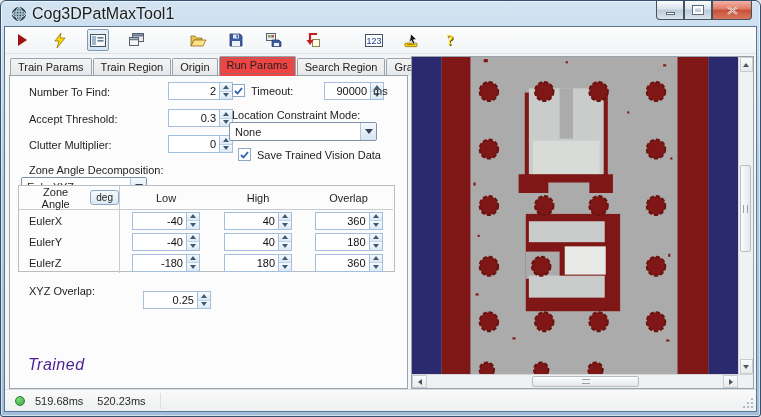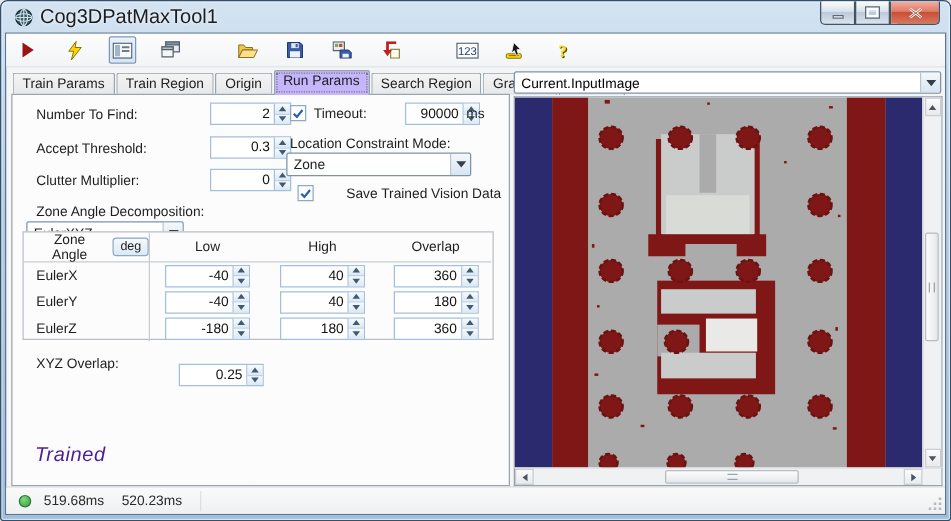--- a/index.html
+++ b/index.html
@@ -24,21 +24,21 @@
     display:flex;align-items:center;padding:0 6px;gap:16px;flex:0 0 auto;}
   .tbi{width:22px;height:22px;display:flex;align-items:center;justify-content:center;border:1px solid transparent;border-radius:2px;}
   .tbi.pressed{border:1px solid #7f98b5;background:linear-gradient(#e9f1fa,#d5e4f4);}
   .tb-gap{width:8px;}
   
   .main{flex:1 1 auto;display:flex;min-height:0;padding:2px 2px 0 4px;}
   .leftcol{width:399px;flex:0 0 auto;display:flex;flex-direction:column;}
   .tabs{display:flex;height:20px;align-items:flex-end;padding-left:1px;flex:0 0 auto;}
   .tab{height:18px;padding:2px 7px 0 7px;font-size:11px;color:#222;background:linear-gradient(#f4f4f4,#e6e7e9);
     border:1px solid #9aa4ad;border-bottom:none;border-radius:2px 2px 0 0;margin-right:1px;white-space:nowrap;}
-  .tab.active{height:20px;background:#c4b5fd;position:relative;z-index:2;outline:1px dotted #7a7a7a;outline-offset:-3px;}
+  .tab.active{height:20px;background:#ef4444;position:relative;z-index:2;outline:1px dotted #7a7a7a;outline-offset:-3px;}
   .page{flex:1 1 auto;border:1px solid #9aa4ad;background:#fcfcfc;position:relative;margin-top:-1px;font-size:11px;color:#1e1e1e;}
   
   .lbl{position:absolute;white-space:nowrap;}
   .spin{position:absolute;display:flex;height:18px;border:1px solid #a3bfdd;background:#fff;}
   .spin .val{flex:1;text-align:right;padding:2px 3px 0 2px;font-size:11px;color:#111;}
   .spin .btns{width:13px;border-left:1px solid #a3bfdd;display:flex;flex-direction:column;}
   .spin .btns div{flex:1;background:linear-gradient(#f6fafd,#dce8f3);display:flex;align-items:center;justify-content:center;}
   .spin .btns div + div{border-top:1px solid #bcd2e8;}
   .arr-up{width:0;height:0;border-left:3px solid transparent;border-right:3px solid transparent;border-bottom:4px solid #3f5a73;}
   .arr-dn{width:0;height:0;border-left:3px solid transparent;border-right:3px solid transparent;border-top:4px solid #3f5a73;}
@@ -281,32 +281,32 @@
                 </div>
                 <div>
                   <span class="arr-dn"></span>
                 </div>
               </div>
           </div>
           <span class="lbl" style="left:363px;top:9px;">ms</span>
 
           <span class="lbl" style="left:222px;top:33px;">Location Constraint Mode:</span>
           <div class="combo" style="left:219px;top:46px;width:148px;">
-            <span class="cval">Zone</span>
+            <span class="cval">None</span>
             <span class="cbtn">
                 <span class="arr-combo"></span>
               </span>
           </div>
 
           <span class="cb" style="left:228px;top:72px;">
             <svg width="9" height="8" viewBox="0 0 9 8">
                 <path d="M1 4 L3.5 6.5 L8 1" fill="none" stroke="#2c5fb0" stroke-width="1.8"></path>
               </svg>
           </span>
-          <span class="lbl" style="left:247px;top:73px;margin-left:20px;">Save Trained Vision Data</span>
+          <span class="lbl" style="left:247px;top:73px;">Save Trained Vision Data</span>
 
           <div class="groupbox">
             <div class="gb-grid">
               <div class="gb-head gb-namecol gb-headname">
                 <span>Zone Angle</span>
                 <span class="degbtn">deg</span>
               </div>
               <div class="gb-head gb-colhead">Low</div>
               <div class="gb-head gb-colhead">High</div>
               <div class="gb-head gb-colhead">Overlap</div>
@@ -447,28 +447,20 @@
                   <span class="arr-dn"></span>
                 </div>
               </div>
           </div>
 
           <span class="trained">Trained</span>
         </div>
       </div>
 
       <div class="rightcol">
-        <div class="imgselect">
-          <div class="combo">
-            <span class="cval">Current.InputImage</span>
-            <span class="cbtn">
-                <span class="arr-combo"></span>
-              </span>
-          </div>
-        </div>
         <div class="imgbody">
           <svg class="imgsvg" viewBox="0 0 318 303" preserveAspectRatio="none">
             <rect x="0" y="0" width="318" height="303" fill="#ababab"></rect>
             <rect x="0" y="0" width="29" height="303" fill="#2b2a6e"></rect>
             <rect x="289" y="0" width="29" height="303" fill="#2b2a6e"></rect>
             <rect x="29" y="0" width="28" height="303" fill="#7e1715"></rect>
             <rect x="259" y="0" width="30" height="303" fill="#7e1715"></rect>
 
             <rect x="110" y="34" width="5" height="80" fill="#7e1715"></rect>
             <rect x="186" y="34" width="5" height="80" fill="#7e1715"></rect>

